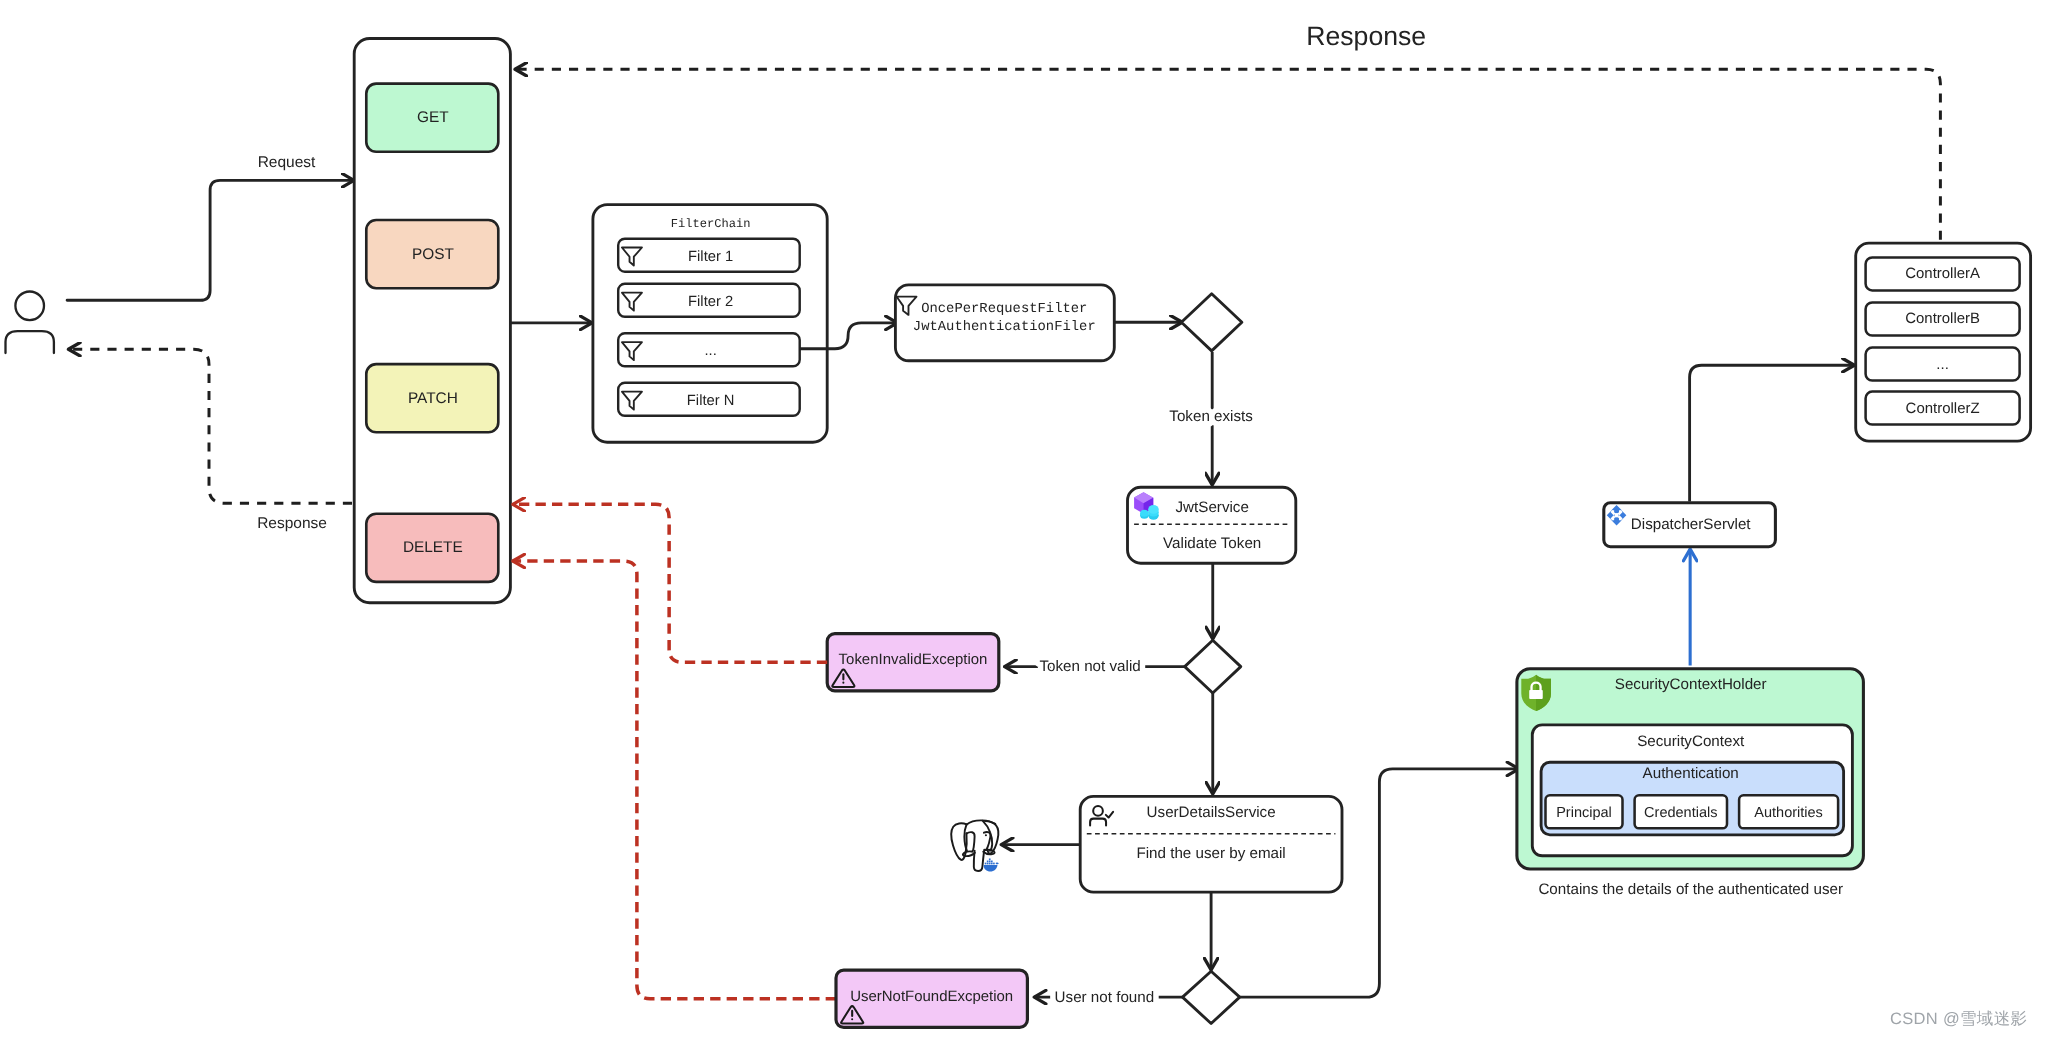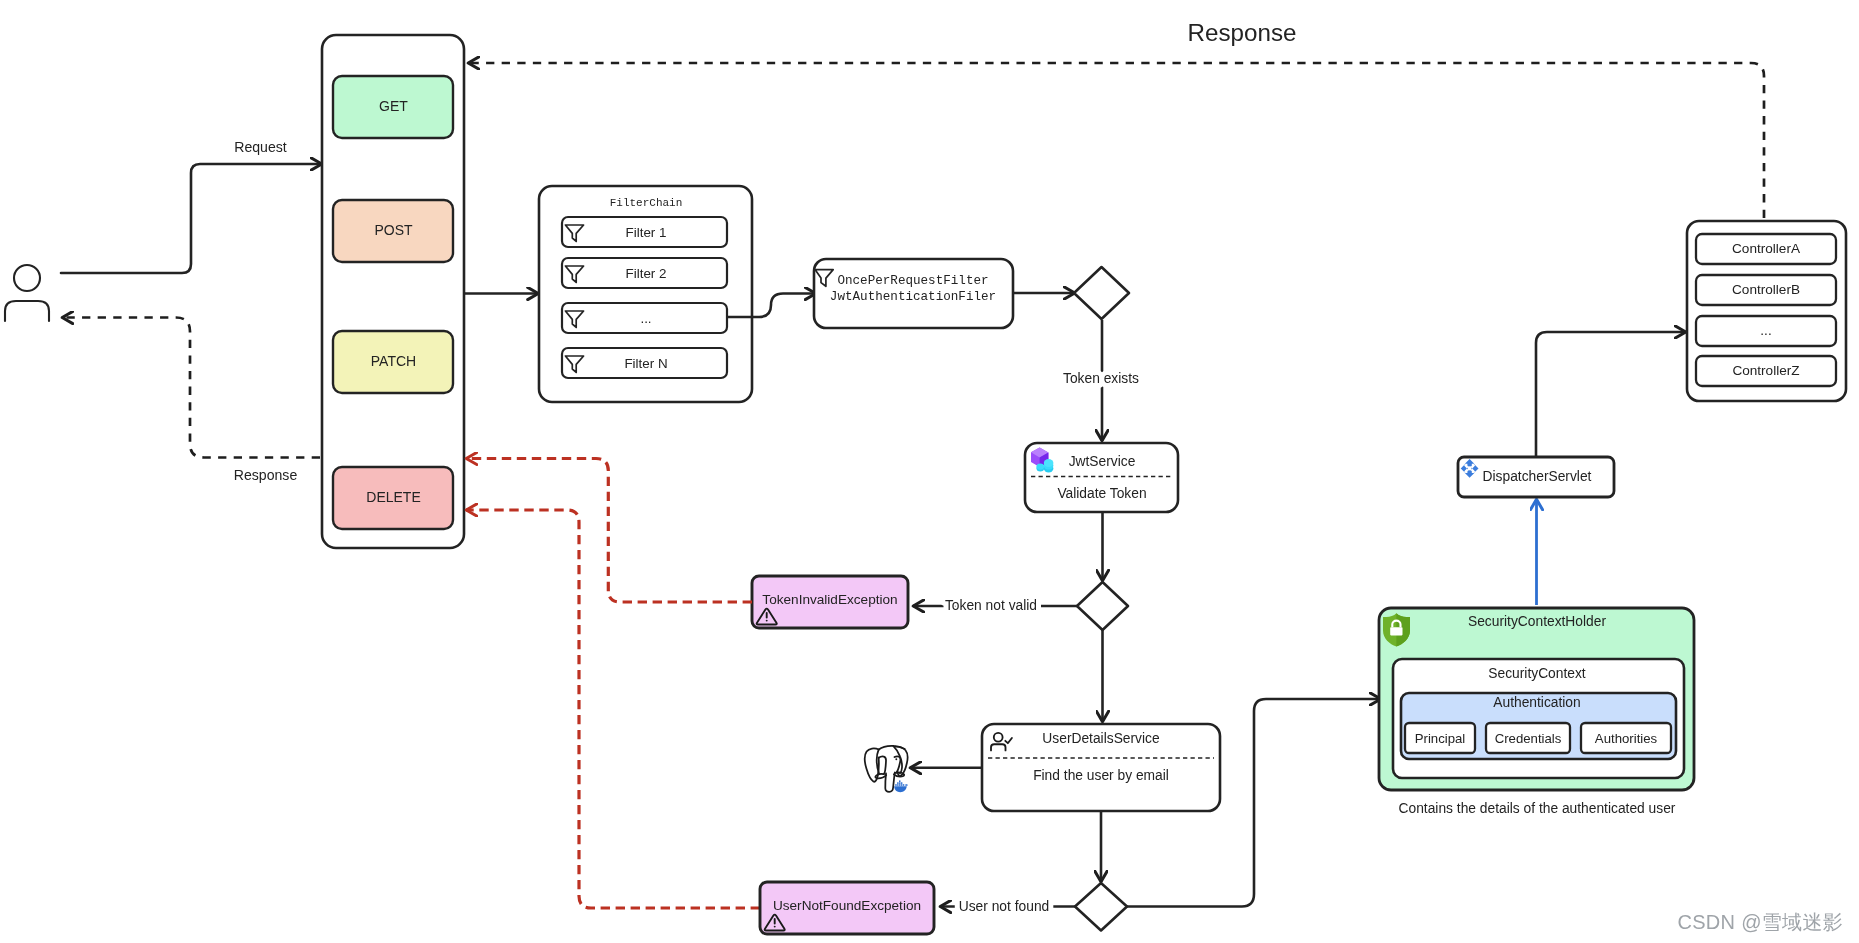--- a/index.html
+++ b/index.html
@@ -1,19 +1,19 @@
 <!DOCTYPE html>
 <html><head>
 <meta charset="utf-8">
 <style>
   html,body{margin:0;padding:0;background:#fff;}
   body{width:1859px;height:943px;overflow:hidden;font-family:"Liberation Sans",sans-serif;}
   #root{position:relative;width:1859px;height:943px;}
   svg{position:absolute;top:0;left:0;}
-  .wm{position:absolute;right:16px;bottom:7px;font-size:20px;color:#9fa4a9;letter-spacing:0.3px;font-family:"Liberation Sans",sans-serif;}
+  .wm{position:absolute;right:16px;bottom:7px;font-size:15px;color:#9fa4a9;letter-spacing:0.3px;font-family:"Liberation Sans",sans-serif;}
 </style>
 </head>
 <body>
 
 <div id="root">
   <svg width="1859" height="943" viewBox="0 0 1859 943">
     <defs>
       <marker id="ar" viewBox="0 0 14 14" refX="12.4" refY="7" markerWidth="14" markerHeight="14" orient="auto-start-reverse" markerUnits="userSpaceOnUse">
         <path d="M1.6 0.9 L12.2 7 L1.6 13.1" fill="none" stroke="#1e1e1e" stroke-width="3.0" stroke-linecap="round" stroke-linejoin="round"></path>
       </marker>

